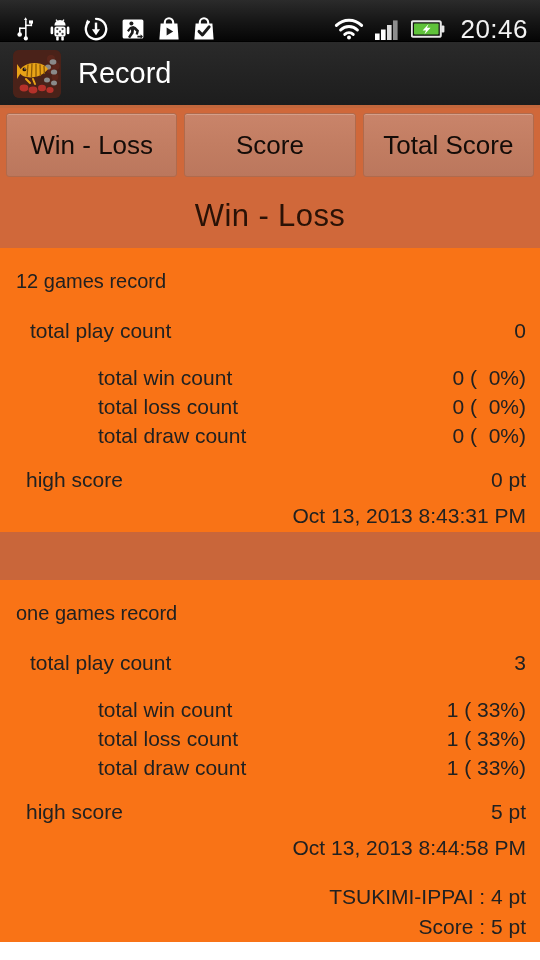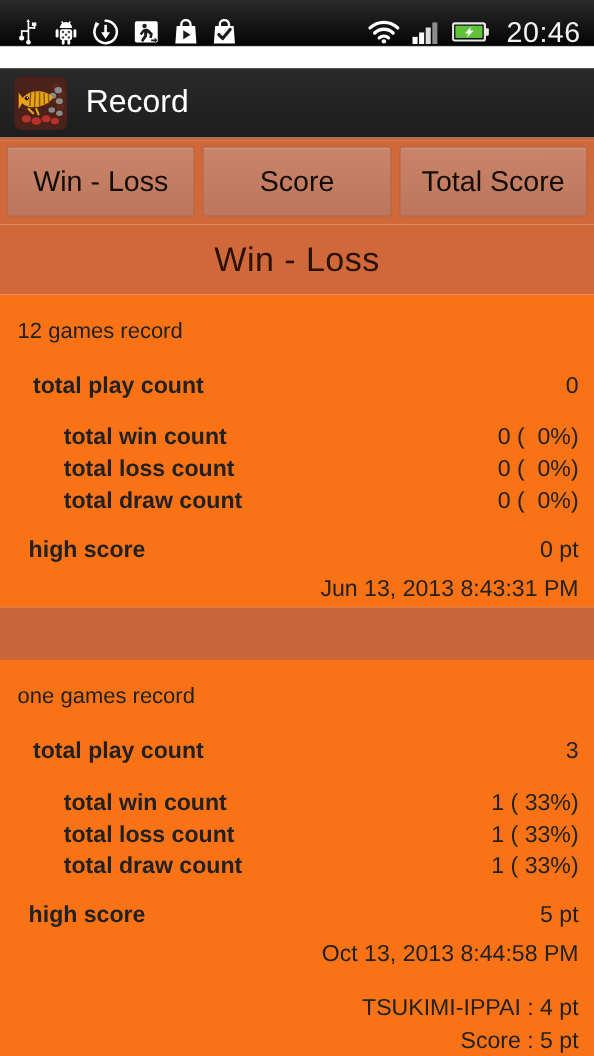--- a/index.html
+++ b/index.html
@@ -25,21 +25,21 @@
   .sb-clock {
     color:#f2f2f2; font-size:26px; letter-spacing:0.5px;
     margin-left:6px; line-height:1;
   }
 
   
   .actionbar {
     height:66px; width:100%;
     background:linear-gradient(to bottom,#2a2a2a 0%,#222222 60%,#1d1d1d 100%);
     border-bottom:3px solid #c2673c;
-    display:flex; align-items:center; padding-left:13px;margin-top:20px;
+    display:flex; align-items:center; padding-left:13px;
   }
   .app-icon {
     width:48px; height:48px; border-radius:6px;
     background:#41241c; position:relative; overflow:hidden;
     flex:0 0 auto;
   }
   .actionbar-title {
     color:#ffffff; font-size:29px; margin-left:17px; font-weight:400;
   }
 
@@ -73,26 +73,26 @@
   .section { background:#f97316; width:100%; }
   .sec-head {
     font-size:20px; color:#212121;
     padding:22px 0 0 16px;
   }
   .row {
     display:flex; align-items:baseline;
     padding:0 14px 0 0;
     font-size:21px; color:#212121;
   }
-  .row .lbl { flex:0 0 auto;font-weight:bold; }
+  .row .lbl { flex:0 0 auto; }
   .row .val { margin-left:auto; text-align:right; white-space:pre; }
   .row.lvl1 .lbl { padding-left:30px; }
   .row.lvl2 .lbl { padding-left:58px; }
   .row.lvl1 { height:44px; align-items:center; }
-  .row.lvl2 { height:29px; align-items:center; }
+  .row.lvl2 { height:29px; align-items:center;margin-left:40px; }
   .row.score { height:40px; align-items:center; }
   .subline {
     text-align:right; padding:0 14px 0 0;
     font-size:21px; color:#212121; height:32px;
     line-height:32px;
   }
   .gap-sm { height:16px; }
   .gap-xs { height:10px; }
 
   .band { background:#c9663a; height:48px; width:100%; }
@@ -266,21 +266,21 @@
       </div>
       <div class="row lvl2">
         <span class="lbl">total draw count</span>
         <span class="val">0 (  0%)</span>
       </div>
       <div class="gap-xs"></div>
       <div class="row score">
         <span class="lbl" style="padding-left:26px">high score</span>
         <span class="val">0 pt</span>
       </div>
-      <div class="subline">Jun 13, 2013 8:43:31 PM</div>
+      <div class="subline">Oct 13, 2013 8:43:31 PM</div>
     </div>
 
     <div class="band"></div>
 
     <div class="section">
       <div class="sec-head">one games record</div>
       <div class="gap-sm"></div>
       <div class="row lvl1">
         <span class="lbl">total play count</span>
         <span class="val">3</span>

